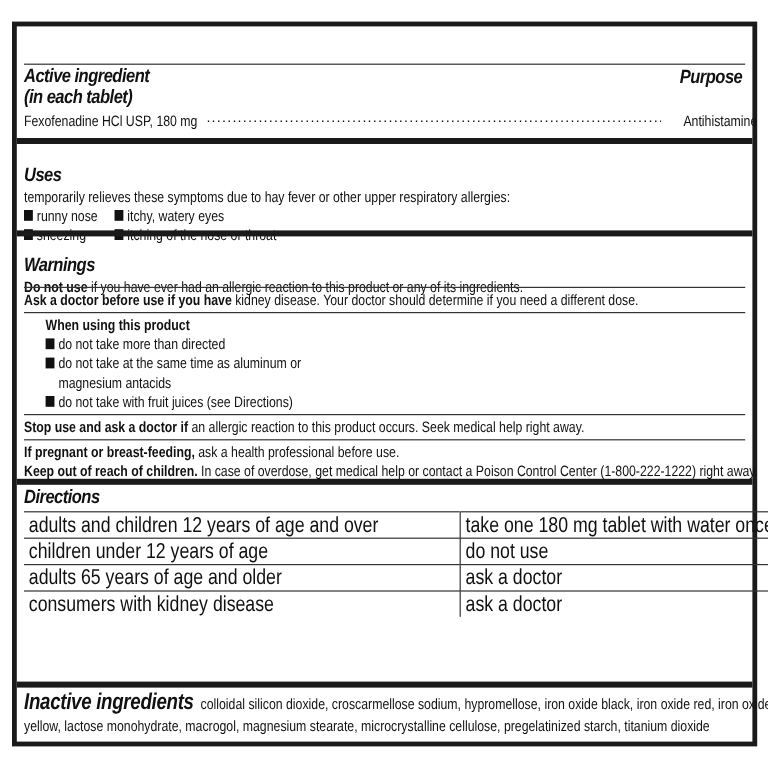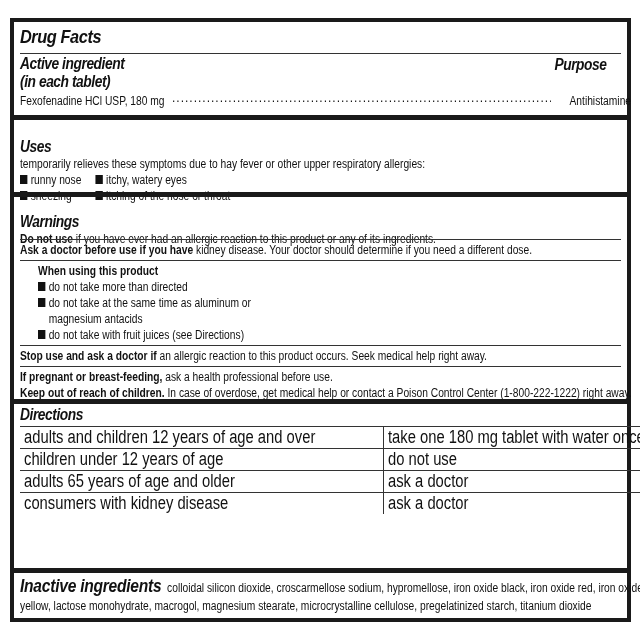--- a/index.html
+++ b/index.html
@@ -22,29 +22,26 @@
   table { border-collapse: collapse; }
   td { font-size: 18px; height: 21px; padding: 0 4px; border-bottom: 1px solid #333; white-space: nowrap; }
   td .in { display: inline-block; transform: scaleX(0.82); transform-origin: left; }
   td.c1 { border-right: 1px solid #333; width: 212px; }
 </style>
 </head>
 <body>
 
 <div class="label">
 
-  <div class="section" style="top:4px;">
-    <h1 class="h1">Drug Facts</h1>
-  </div>
   <div class="rule" style="top:31px;"></div>
 
   <div class="section" style="top:33px; height:78px;">
     <h2 class="h2">Active ingredient</h2>
     <h2 class="h2">(in each tablet)</h2>
-    <div style="position:absolute; right:20px; top:1px;">
+    <div style="position:absolute; right:8px; top:1px;">
       <h2 class="h2" style="transform-origin:right;">Purpose</h2>
     </div>
     <div class="txt" style="position:absolute; left:6px; top:38px;">Fexofenadine HCl USP, 180 mg</div>
     <div class="dots" style="left:158px; right:76px; top:36px;">.............................................................................................................................................................................</div>
     <div class="txt" style="position:absolute; right:-4px; top:38px; transform-origin:right;">Antihistamine</div>
   </div>
 
   <div class="section thick" style="top:93px; height:78px; padding-top:18px;">
     <h2 class="h2">Uses</h2>
     <div class="txt">temporarily relieves these symptoms due to hay fever or other upper  respiratory allergies:</div>

